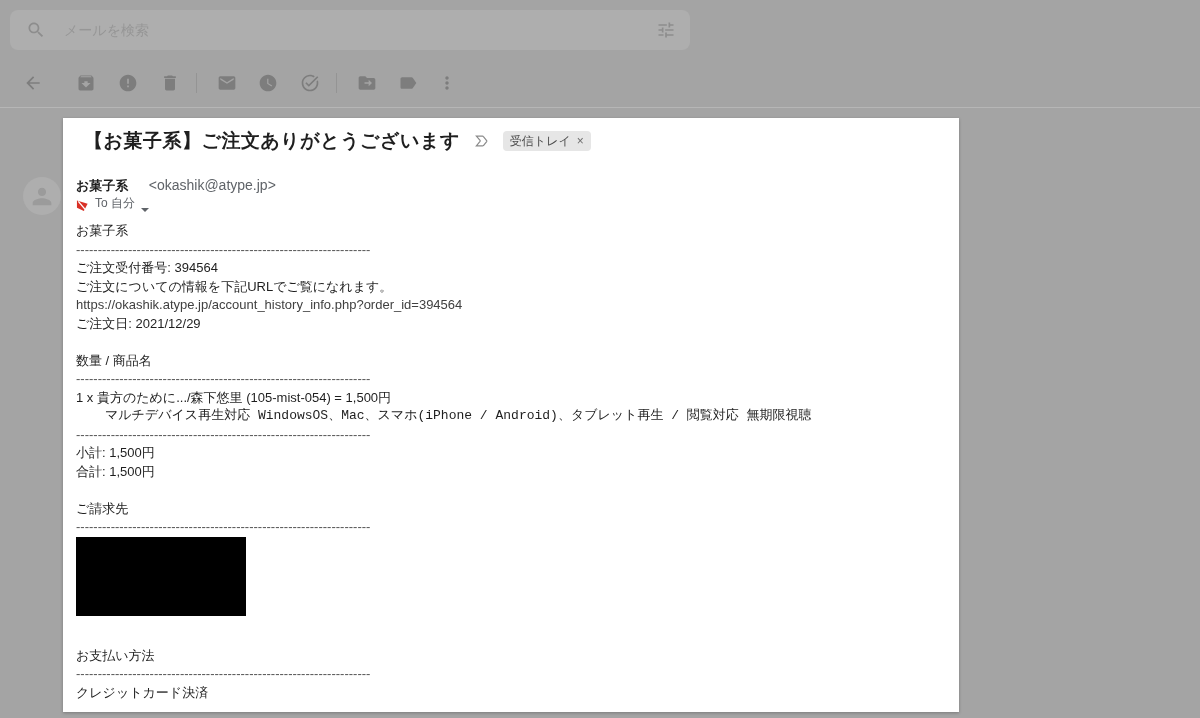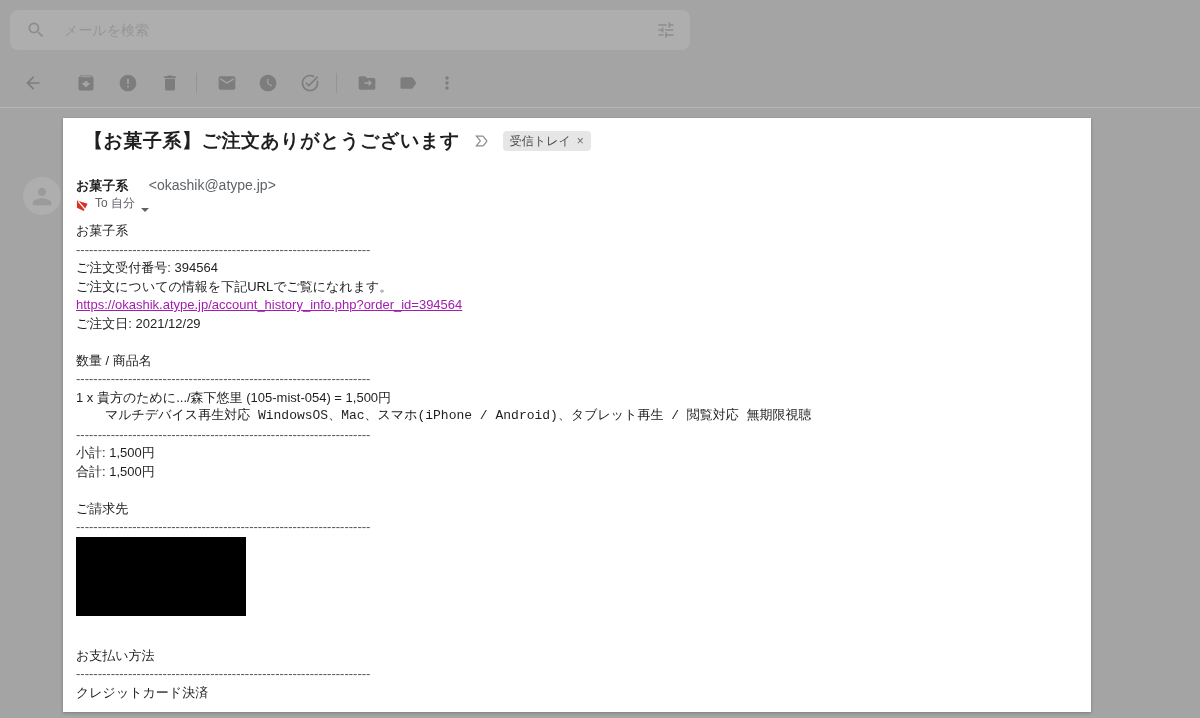--- a/index.html
+++ b/index.html
@@ -33,21 +33,21 @@
 
   
   .avatar{
     position:absolute;left:23px;top:177px;width:38px;height:38px;border-radius:50%;
     background:#aeaeae;overflow:hidden;
   }
   .avatar svg{display:block;fill:#9b9b9b;margin:5px auto 0;}
 
   
   .card{
-    position:absolute;left:63px;top:118px;width:1028px;height:594px;
+    position:absolute;left:63px;top:118px;width:896px;height:594px;
     background:#ffffff;box-shadow:0 1px 3px rgba(0,0,0,.25);
   }
   .subject-row{position:absolute;left:21px;top:10px;display:flex;align-items:center;}
   .subject{font-size:19px;font-weight:600;color:#1f1f1f;letter-spacing:.5px;white-space:nowrap;}
   .imp-icon{margin-left:13px;width:18px;height:18px;}
   .imp-icon svg{display:block;stroke:#8a8a8a;fill:none;}
   .label-chip{
     margin-left:12px;background:#e6e6e6;border-radius:4px;height:20px;
     display:flex;align-items:center;padding:0 7px;cursor:pointer;
   }
@@ -64,21 +64,21 @@
   .caret{margin-left:6px;width:0;height:0;border-left:4px solid transparent;
     border-right:4px solid transparent;border-top:4px solid #5f6368;}
 
   
   .body-area{position:absolute;left:13px;top:104px;width:1000px;
     font-size:13px;line-height:18.5px;color:#1e1e1e;}
   .line{height:18.5px;white-space:nowrap;overflow:visible;}
   .line.blank{height:18.5px;}
   .line.indent{padding-left:29px;font-family:Liberation Mono, monospace;}
   .line.sep{color:#555;letter-spacing:0;}
-  .line a{color:#a21caf;text-decoration:underline;cursor:pointer;text-align:center;}
+  .line a{color:#404040;cursor:pointer;text-align:center;}
   .redacted-box{width:170px;height:79px;background:#000;margin:0 0 31px 0;}
 </style>
 </head>
 <body>
 
 <div class="search-bar">
   <span class="sicon">
     <svg viewBox="0 0 24 24" width="20" height="20">
         <path d="M15.5 14h-.79l-.28-.27C15.41 12.59 16 11.11 16 9.5 16 5.91 13.09 3 9.5 3S3 5.91 3 9.5 5.91 16 9.5 16c1.61 0 3.09-.59 4.23-1.57l.27.28v.79l5 4.99L20.49 19l-4.99-5zm-6 0C7.01 14 5 11.99 5 9.5S7.01 5 9.5 5 14 7.01 14 9.5 11.99 14 9.5 14z"></path>
       </svg>

